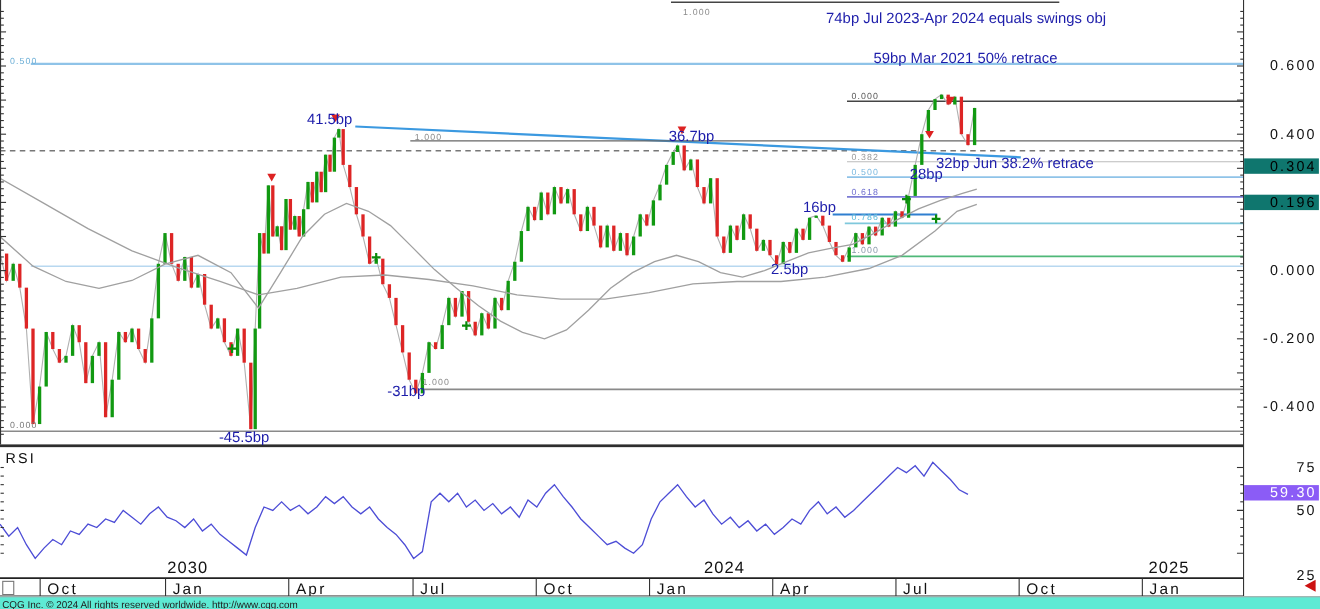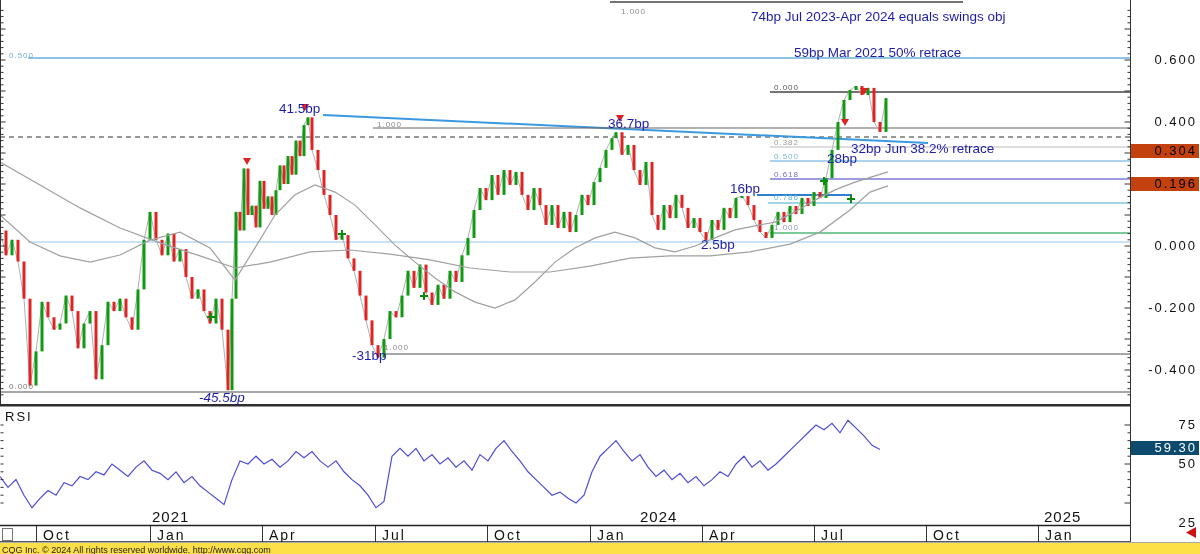--- a/index.html
+++ b/index.html
@@ -3,27 +3,27 @@
 <meta charset="utf-8">
 <style>
   html,body{margin:0;padding:0;background:#fff;}
   #app{position:relative;width:1200px;height:554px;background:#fff;overflow:hidden;
        font-family:"Liberation Sans",sans-serif;-webkit-font-smoothing:antialiased;}
   #chart-svg{position:absolute;left:0;top:0;}
   .ann{position:absolute;white-space:nowrap;color:#1d1daa;font-size:13.5px;line-height:13px;}
   .fib{position:absolute;white-space:nowrap;font-size:8px;letter-spacing:1px;line-height:8px;text-align:right;}
   .paxis{position:absolute;left:1131px;width:66px;text-align:right;font-size:13px;
          letter-spacing:2px;color:#111;line-height:14px;padding-right:2px;}
-  .pbadge{background:#c2410c;color:#000;}
-  .rbadge{background:#0c4a6e;color:#fff;}
+  .pbadge{background:#0f766e;color:#000;}
+  .rbadge{background:#8b5cf6;color:#fff;}
   .yearlab{position:absolute;font-size:15px;letter-spacing:1px;color:#111;line-height:15px;}
   .monlab{position:absolute;font-size:14px;letter-spacing:2px;color:#111;line-height:14px;}
   #rsi-title{position:absolute;left:5px;top:409px;font-size:13px;letter-spacing:2px;color:#111;}
   #status-bar{position:absolute;left:0;top:542px;width:1200px;height:12px;
-              border-top:1px solid #aaa;background:#fde047;}
+              border-top:1px solid #aaa;background:#5eead4;}
   #status-left{position:absolute;left:2px;top:2px;font-size:9px;color:#222;white-space:nowrap;}
   #status-right{position:absolute;right:2px;top:2px;font-size:9px;color:#222;white-space:nowrap;}
   #axis-checkbox{position:absolute;left:2px;top:528px;width:9px;height:11px;
                  border:1px solid #777;background:#fff;}
 </style>
 </head>
 <body>
 
 <div id="app">
   <svg id="chart-svg" width="1200" height="554">
@@ -380,21 +380,21 @@
   <div id="annotations">
       <div class="ann" style="left: 751px; top: 10px;">74bp Jul 2023-Apr 2024 equals swings obj</div>
       <div class="ann" style="left: 794px; top: 46px;">59bp Mar 2021 50% retrace</div>
       <div class="ann" style="left: 279px; top: 102px;">41.5bp</div>
       <div class="ann" style="left: 608px; top: 117px;">36.7bp</div>
       <div class="ann" style="left: 851px; top: 142px;">32bp Jun 38.2% retrace</div>
       <div class="ann" style="left: 827px; top: 152px;">28bp</div>
       <div class="ann" style="left: 730px; top: 182px;">16bp</div>
       <div class="ann" style="left: 701px; top: 238px;">2.5bp</div>
       <div class="ann" style="left: 352px; top: 349px;">-31bp</div>
-      <div class="ann" style="left: 199px; top: 391px; font-style: italic;">-45.5bp</div>
+      <div class="ann" style="left: 199px; top: 391px;">-45.5bp</div>
     </div>
   <div id="fib-labels">
       <div class="fib" style="left: 621px; top: 8px; color: rgb(138, 138, 138);">1.000</div>
       <div class="fib" style="left: 9px; top: 52px; color: rgb(107, 174, 214);">0.500</div>
       <div class="fib" style="left: 774px; top: 84px; color: rgb(85, 85, 85);">0.000</div>
       <div class="fib" style="left: 377px; top: 121px; color: rgb(138, 138, 138);">1.000</div>
       <div class="fib" style="left: 774px; top: 139px; color: rgb(153, 153, 153);">0.382</div>
       <div class="fib" style="left: 774px; top: 153px; color: rgb(122, 184, 224);">0.500</div>
       <div class="fib" style="left: 774px; top: 171px; color: rgb(111, 111, 208);">0.618</div>
       <div class="fib" style="left: 774px; top: 194px; color: rgb(88, 184, 216);">0.786</div>
@@ -411,21 +411,21 @@
       <div class="paxis pbadge" style="top: 143.76px;">0.304</div>
       <div class="paxis pbadge" style="top: 177.24px;">0.196</div>
     </div>
   <div id="rsi-axis">
       <div class="paxis" style="top: 418px;">75</div>
       <div class="paxis" style="top: 457px;">50</div>
       <div class="paxis" style="top: 496px; margin-top: 20px;">25</div>
       <div class="paxis rbadge" style="top: 441.492px;">59.30</div>
     </div>
   <div id="time-axis">
-      <div class="yearlab" style="left: 152px; top: 509px;">2021</div>
+      <div class="yearlab" style="left: 152px; top: 509px;">2030</div>
       <div class="yearlab" style="left: 592px; top: 509px; margin-left: 48px;">2024</div>
       <div class="yearlab" style="left: 1044px; top: 509px;">2025</div>
       <div class="monlab" style="left: 43px; top: 528px;">Oct</div>
       <div class="monlab" style="left: 157px; top: 528px;">Jan</div>
       <div class="monlab" style="left: 269px; top: 528px;">Apr</div>
       <div class="monlab" style="left: 382px; top: 528px;">Jul</div>
       <div class="monlab" style="left: 494px; top: 528px;">Oct</div>
       <div class="monlab" style="left: 597px; top: 528px;">Jan</div>
       <div class="monlab" style="left: 709px; top: 528px;">Apr</div>
       <div class="monlab" style="left: 821px; top: 528px;">Jul</div>

